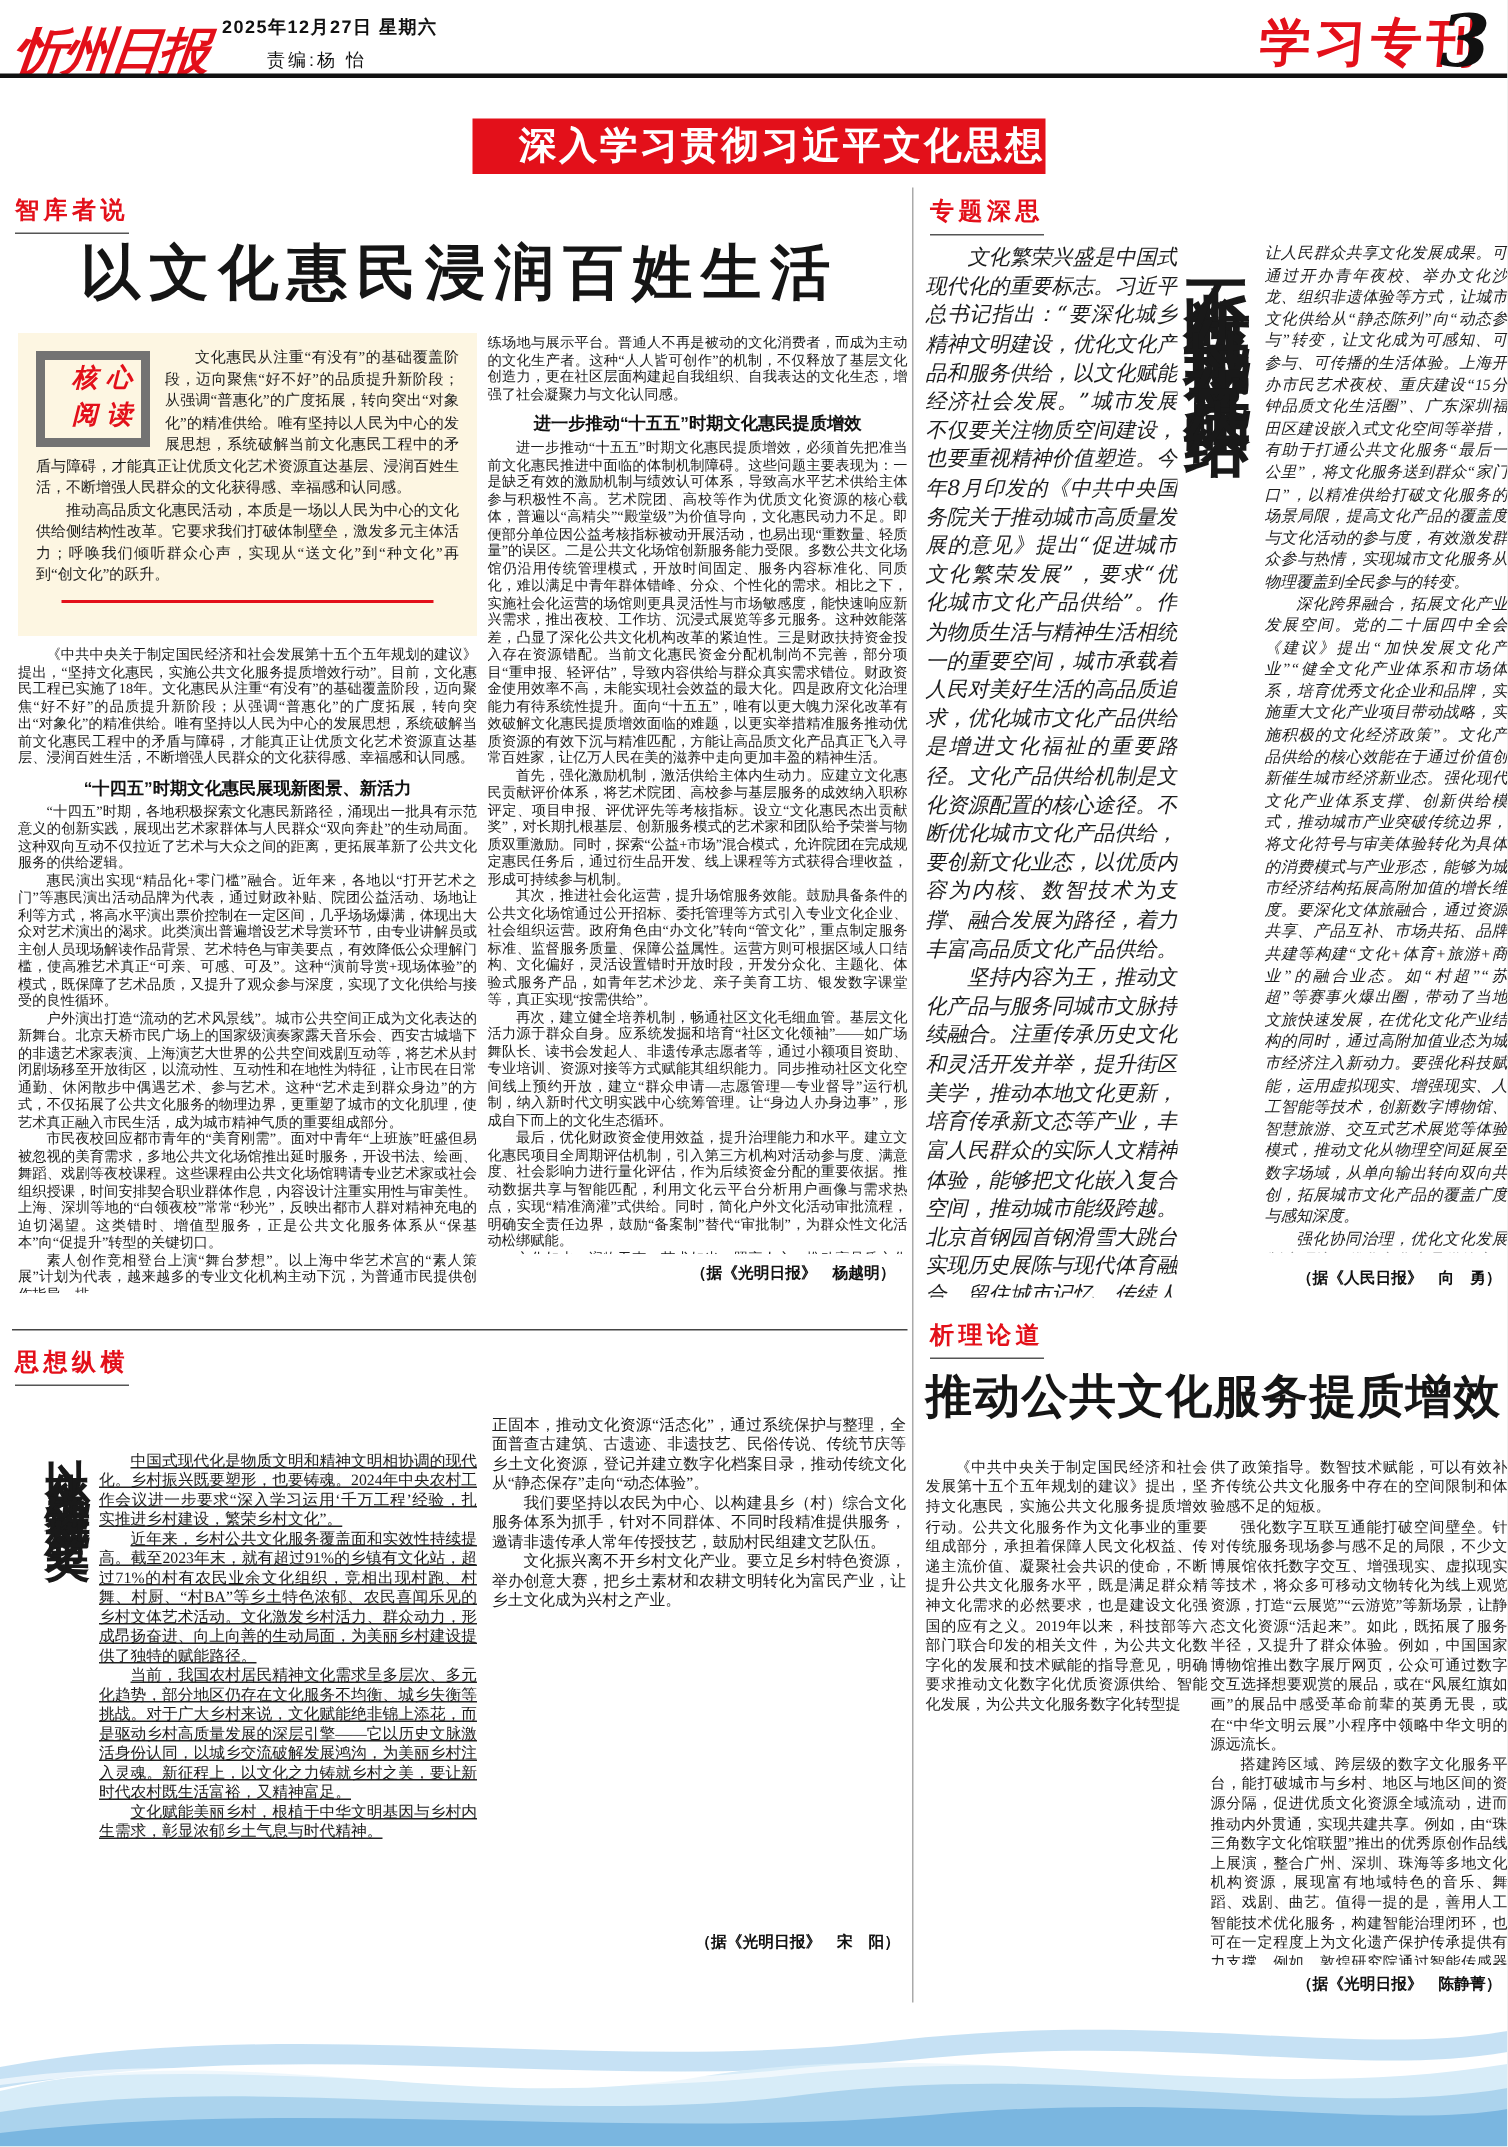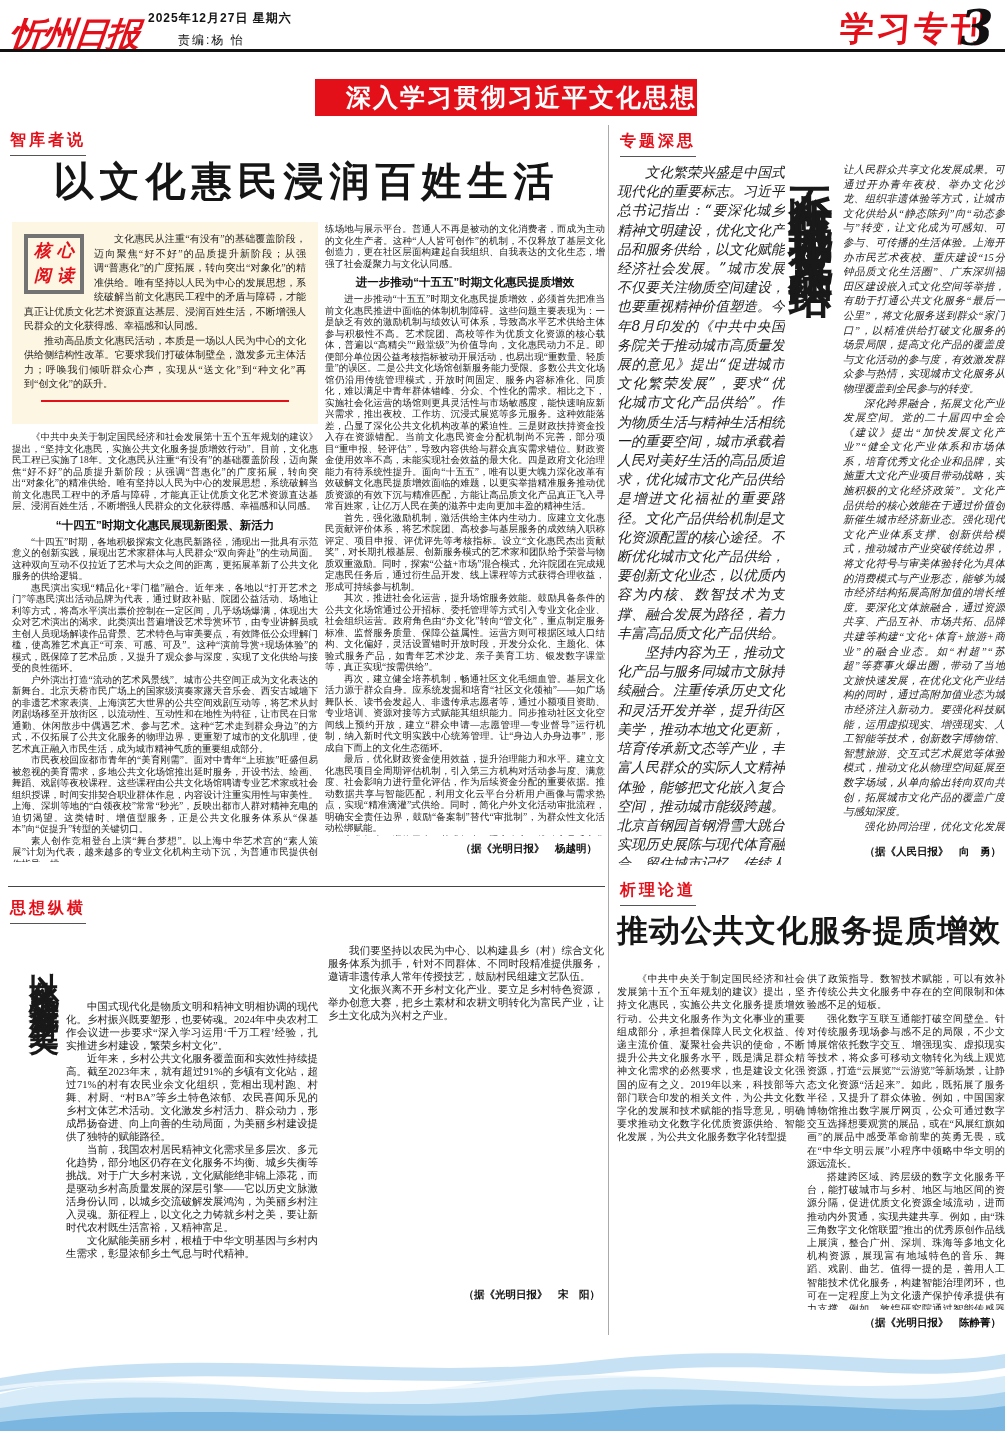--- a/index.html
+++ b/index.html
@@ -26,23 +26,23 @@
   .sec-label{position:absolute;font-family:"Liberation Sans","DejaVu Sans",sans-serif;
     font-weight:bold;font-size:16px;color:#e3101a;letter-spacing:3px;
     padding-bottom:4px;border-bottom:1px solid #555;}
   
   .zhiku-title{position:absolute;left:8px;top:154px;width:597px;text-align:center;
     font-family:"Liberation Sans","DejaVu Sans",sans-serif;font-weight:bold;font-size:40px;
     color:#151515;letter-spacing:6px;white-space:nowrap;}
   .colA{position:absolute;left:12px;top:222px;width:306px;height:640px;overflow:hidden;}
   .colB{position:absolute;left:325px;top:224px;width:280px;height:612px;overflow:hidden;}
   .core-box{background:#fdf6e2;padding:10px 12px 6px 12px;margin-bottom:8px;height:186px;overflow:hidden;position:relative;}
-  .core-label{float:left;width:52px;height:52px;border:4px solid #737373;color:#e3101a;
+  .core-label{float:left;width:52px;height:52px;border:6px solid #737373;color:#e3101a;
     font-weight:bold;font-size:17px;line-height:25px;text-align:center;margin:2px 10px 4px 0;
-    font-family:"DejaVu Serif",serif;font-style:italic;}
+    font-family:"DejaVu Serif",serif;font-style:italic;padding-left:12px;}
   .core-text .para{font-size:10px;line-height:14.5px;}
   .core-rule{border-top:2px solid #e3101a;width:88%;margin:8px auto 0 auto;}
   .para{margin:0;text-indent:2em;text-align:justify;font-size:9.5px;line-height:11.5px;color:#1c1c1c;}
   .noindent{text-indent:0;}
   .subhead{margin:5px 0 4px 0;text-align:center;font-family:"Liberation Sans","DejaVu Sans",sans-serif;
     font-weight:bold;font-size:11.5px;color:#111;}
   .sig{margin:0;text-align:right;font-weight:bold;font-size:10.5px;color:#111;}
   .sig-abs{position:absolute;}
   
   .v-divider{position:absolute;left:608px;top:125px;width:1px;height:1210px;background:#aaa;}
@@ -53,21 +53,21 @@
   .zhuanti-colL .para{font-size:14px;line-height:19.2px;}
   .zhuanti-colR{position:absolute;left:843px;top:163px;width:162px;height:672px;overflow:hidden;}
   .zhuanti-colR .para{font-size:10.5px;line-height:14.6px;font-family:Liberation Serif, serif;}
   .vtitle{writing-mode:vertical-rl;text-orientation:upright;position:absolute;
     font-weight:bold;color:#191919;}
   .zhuanti-vtitle{left:783px;top:152px;width:58px;height:655px;font-size:44px;letter-spacing:8px;
     font-family:"DejaVu Serif",serif;}
   
   .sixiang-vtitle{left:8px;top:948px;width:56px;height:392px;font-size:30px;letter-spacing:5px;
     font-family:"Liberation Sans","DejaVu Sans",sans-serif;}
-  .sixiang-col1{position:absolute;left:66px;top:1000px;width:252px;height:372px;overflow:hidden;}
+  .sixiang-col1{position:absolute;left:66px;top:968px;width:252px;height:372px;overflow:hidden;text-decoration:underline;}
   .sixiang-col1 .para{font-size:10.5px;line-height:13px;}
   .sixiang-col2{position:absolute;left:328px;top:944px;width:276px;height:336px;overflow:hidden;}
   .sixiang-col2 .para{font-size:10.5px;line-height:13px;}
   
   .xili-title{position:absolute;left:613px;top:910px;width:392px;text-align:center;
     font-family:"DejaVu Serif",serif;font-weight:bold;font-size:31px;color:#161616;
     letter-spacing:1px;white-space:nowrap;}
   .xili-col1{position:absolute;left:617px;top:972px;width:188px;height:350px;overflow:hidden;}
   .xili-col2{position:absolute;left:807px;top:972px;width:198px;height:338px;overflow:hidden;}
   .xili-col1 .para,.xili-col2 .para{font-size:10px;line-height:13.2px;}
@@ -154,20 +154,21 @@
   <div class="sixiang-col1">
     <div>
         <p class="para">中国式现代化是物质文明和精神文明相协调的现代化。乡村振兴既要塑形，也要铸魂。2024年中央农村工作会议进一步要求“深入学习运用‘千万工程’经验，扎实推进乡村建设，繁荣乡村文化”。</p>
         <p class="para">近年来，乡村公共文化服务覆盖面和实效性持续提高。截至2023年末，就有超过91%的乡镇有文化站，超过71%的村有农民业余文化组织，竞相出现村跑、村舞、村厨、“村BA”等乡土特色浓郁、农民喜闻乐见的乡村文体艺术活动。文化激发乡村活力、群众动力，形成昂扬奋进、向上向善的生动局面，为美丽乡村建设提供了独特的赋能路径。</p>
         <p class="para">当前，我国农村居民精神文化需求呈多层次、多元化趋势，部分地区仍存在文化服务不均衡、城乡失衡等挑战。对于广大乡村来说，文化赋能绝非锦上添花，而是驱动乡村高质量发展的深层引擎——它以历史文脉激活身份认同，以城乡交流破解发展鸿沟，为美丽乡村注入灵魂。新征程上，以文化之力铸就乡村之美，要让新时代农村既生活富裕，又精神富足。</p>
         <p class="para">文化赋能美丽乡村，根植于中华文明基因与乡村内生需求，彰显浓郁乡土气息与时代精神。</p>
       </div>
   </div>
   <div class="sixiang-col2">
     <div>
+        <p class="para noindent">正固本，推动文化资源“活态化”，通过系统保护与整理，全面普查古建筑、古遗迹、非遗技艺、民俗传说、传统节庆等乡土文化资源，登记并建立数字化档案目录，推动传统文化从“静态保存”走向“动态体验”。</p>
         <p class="para">我们要坚持以农民为中心、以构建县乡（村）综合文化服务体系为抓手，针对不同群体、不同时段精准提供服务，邀请非遗传承人常年传授技艺，鼓励村民组建文艺队伍。</p>
         <p class="para">文化振兴离不开乡村文化产业。要立足乡村特色资源，举办创意大赛，把乡土素材和农耕文明转化为富民产业，让乡土文化成为兴村之产业。</p>
       </div>
   </div>
   <p class="sig sig-abs" style="left:330px;top:1288px;width:270px;">（据《光明日报》　宋　阳）</p>
 
   <div class="sec-label" style="left:620px;top:880px;">析理论道</div>
   <div class="xili-title">推动公共文化服务提质增效</div>
   <div class="xili-col1">
     <div>

